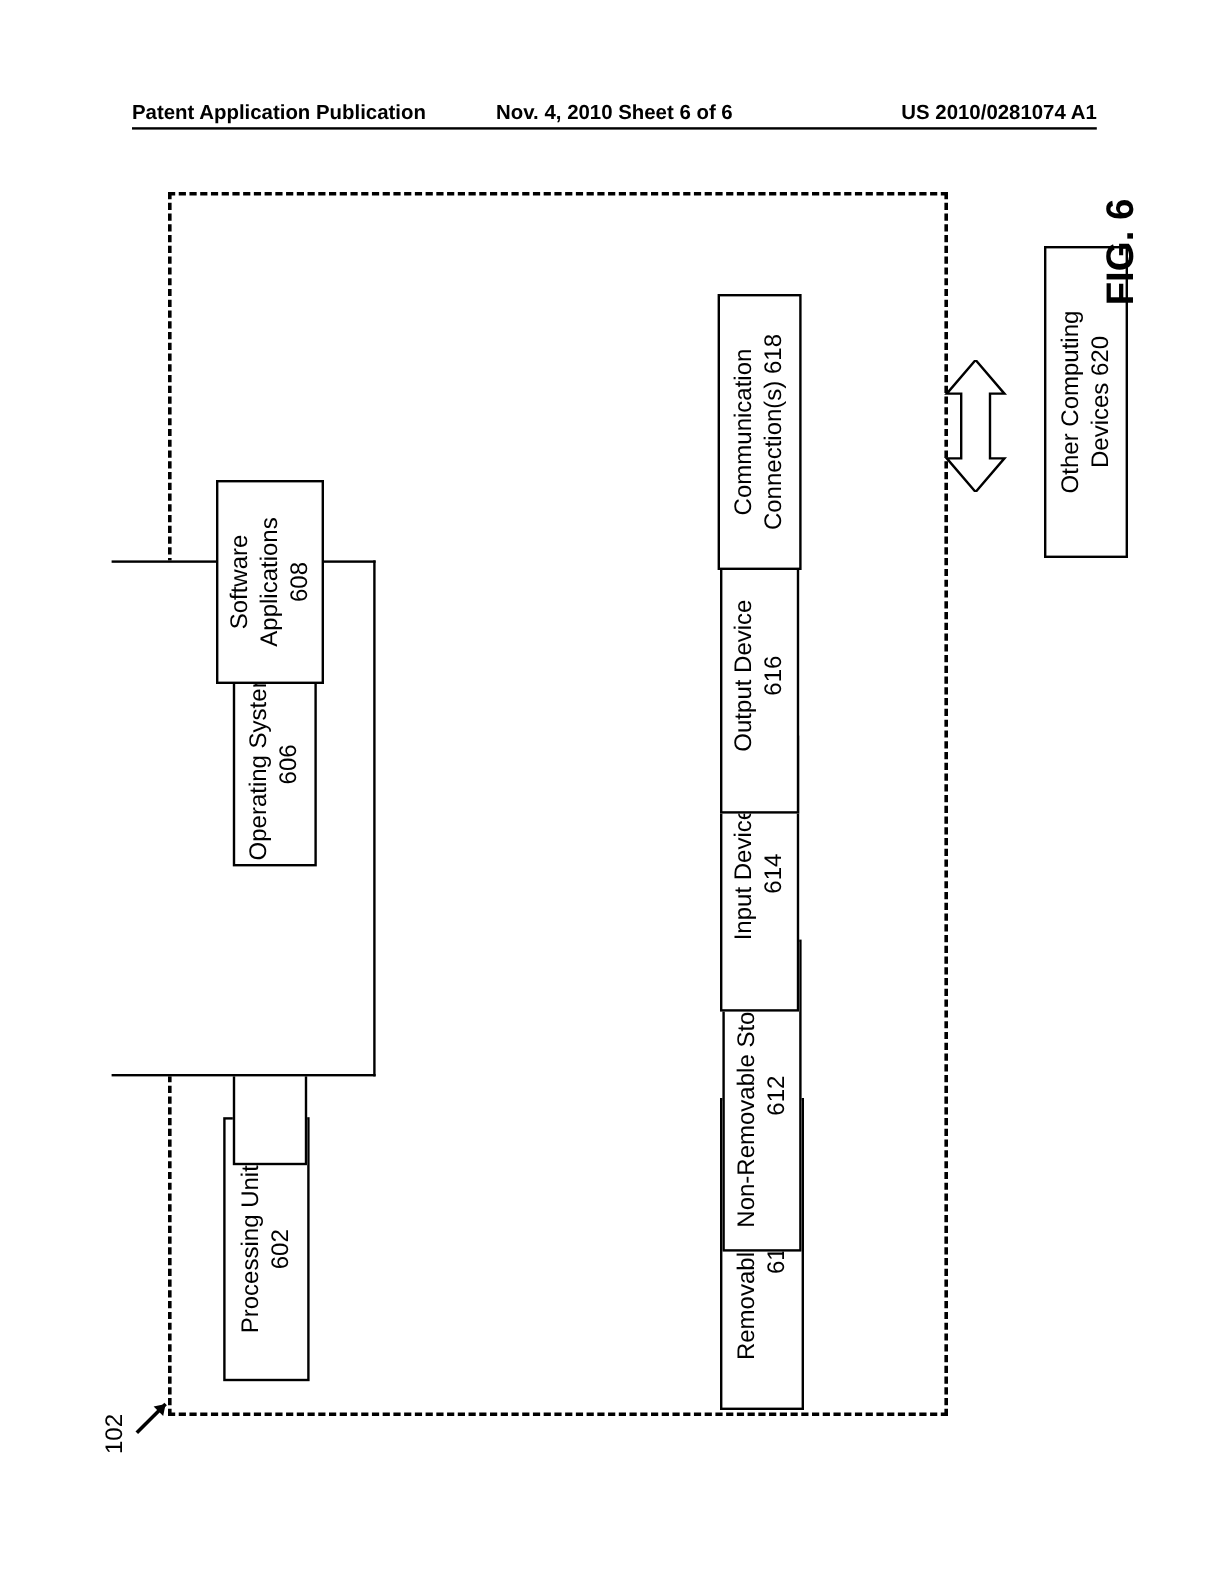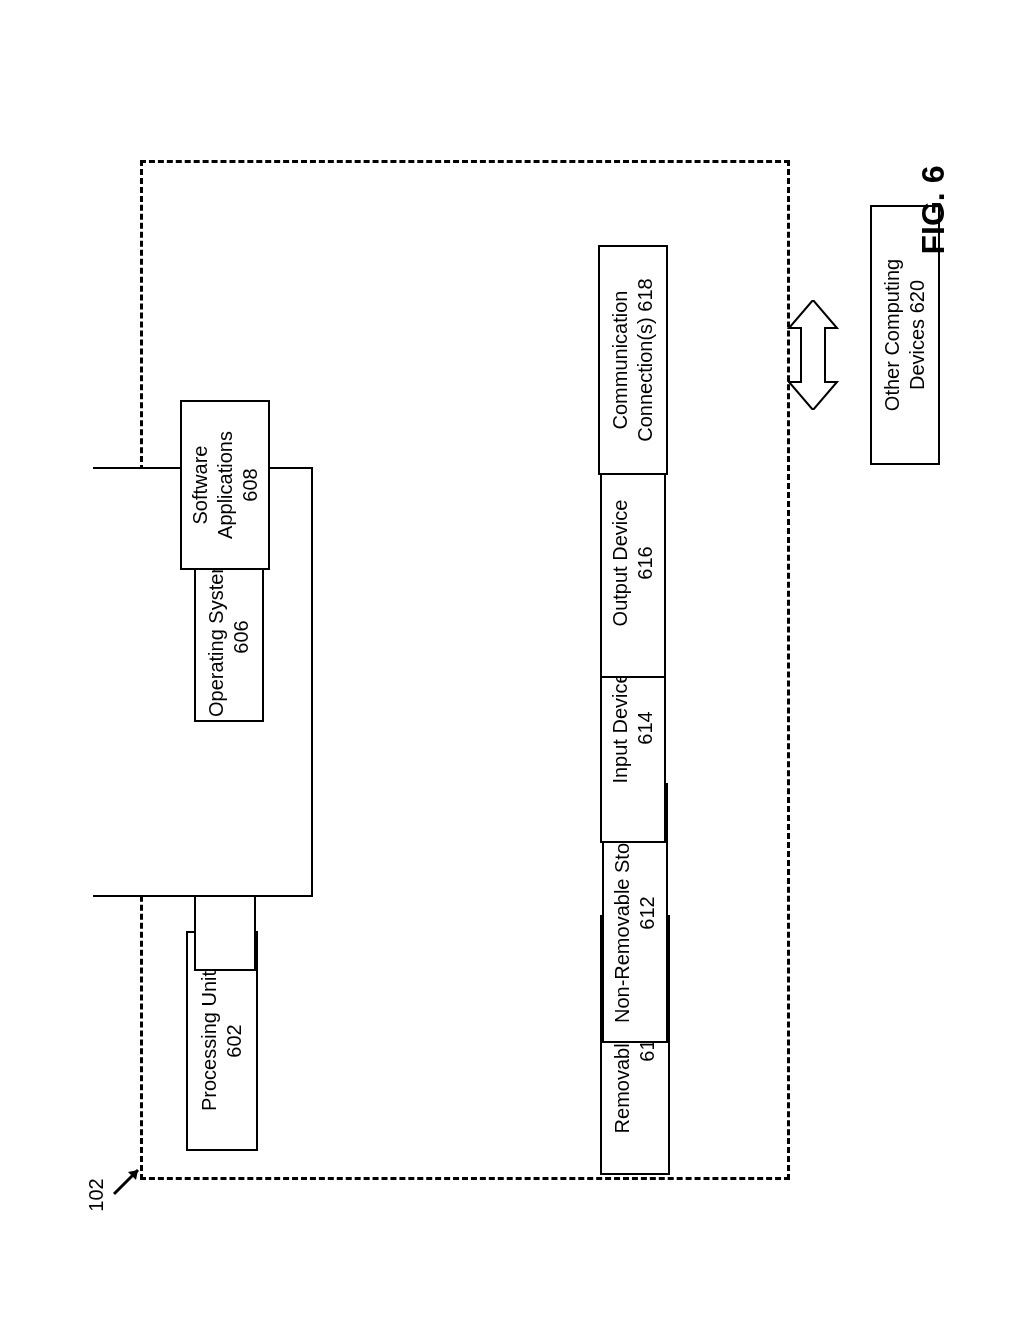--- a/index.html
+++ b/index.html
@@ -71,20 +71,25 @@
     transform: rotate(-90deg);
     transform-origin: center center;
   }
   .dblarrow svg { display: block; }
 </style>
 </head>
 <body>
 
 <div class="page">
 
+  <div class="header">
+    <span class="hdr-left">Patent Application Publication</span>
+    <span class="hdr-center">Nov. 4, 2010  Sheet 6 of 6</span>
+    <span class="hdr-right">US 2010/0281074 A1</span>
+  </div>
 
   <div class="fig-wrap">
 
     <div class="dashed-frame" style="left:60px; top:0px; width:650px; height:1020px;"></div>
 
     <div class="rot" style="left:-10px; top:1020px; width:60px; height:30px; font-size:20px;">
       <span>102</span>
     </div>
     <svg style="position:absolute; left:28px; top:1000px;" width="40" height="40">
       <line x1="6" y1="34" x2="30" y2="10" stroke="#000" stroke-width="3"></line>

